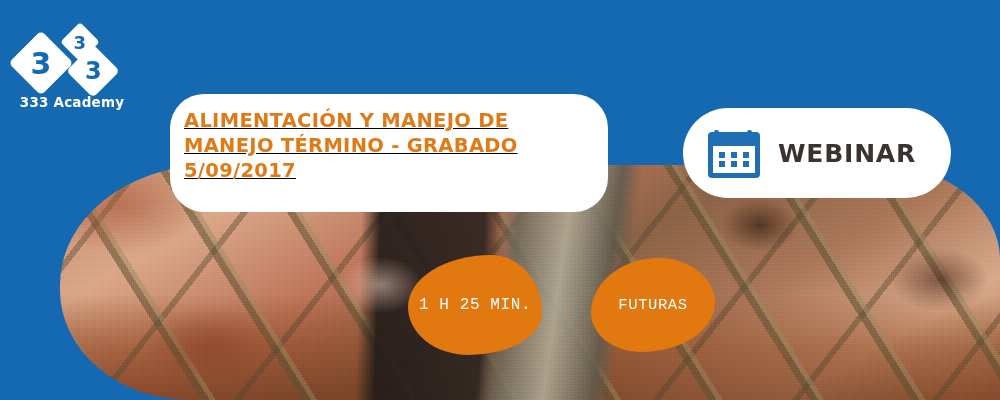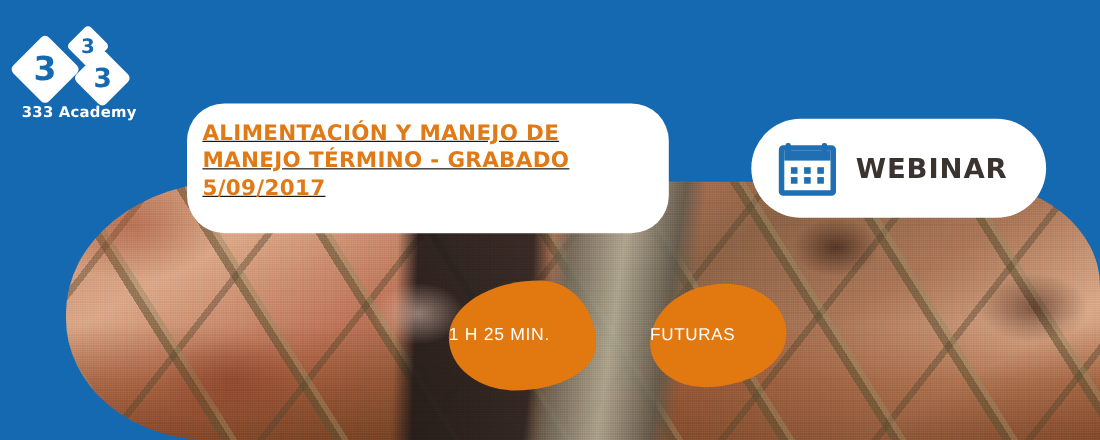--- a/index.html
+++ b/index.html
@@ -150,25 +150,25 @@
     padding-right: 18px;
     font-family: "DejaVu Sans", sans-serif;
   }
 
   
   .blob {
     position: absolute;
     background: #e17810;
     display: flex;
     align-items: center;
-    justify-content: flex-start;
+    justify-content: center;
     color: #ffffff;
     font-size: 15.5px;
     letter-spacing: .6px;
-    font-family: Liberation Sans, sans-serif;
+    font-family: Liberation Mono, monospace;
   }
   #blob-duration {
     left: 408px; top: 255px; width: 134px; height: 100px;
     border-radius: 62% 38% 55% 45% / 52% 58% 42% 48%;
     font-size: 16px;
   }
   #blob-format {
     left: 591px; top: 258px; width: 124px; height: 94px;
     border-radius: 55% 45% 60% 40% / 58% 48% 52% 42%;
   }

